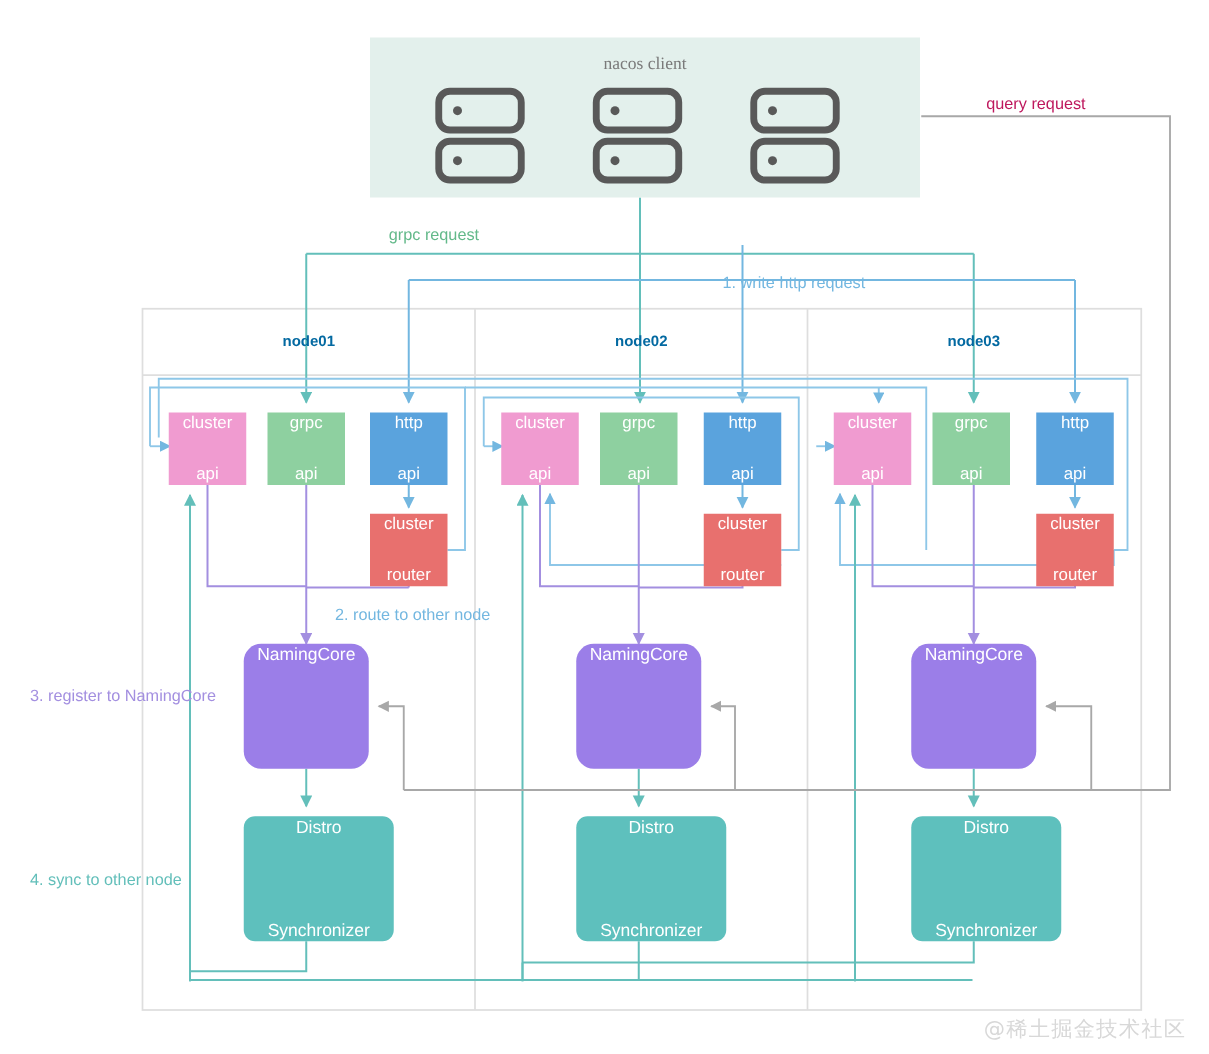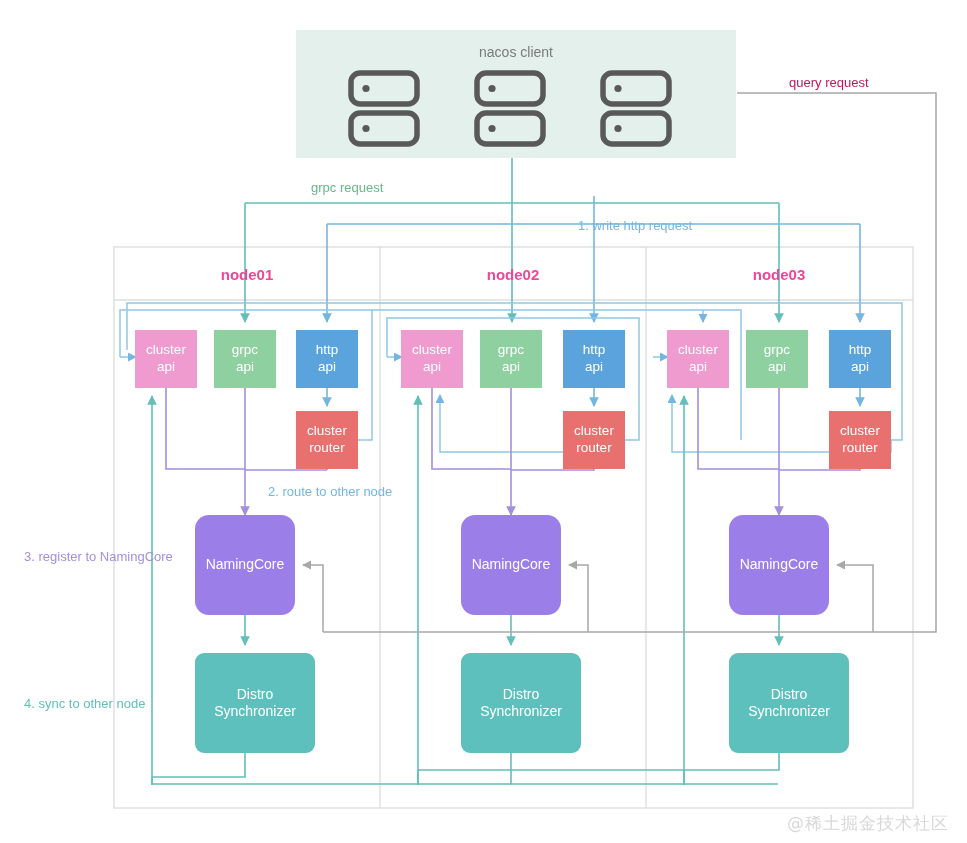--- a/index.html
+++ b/index.html
@@ -2,29 +2,29 @@
 <html><head>
 <meta charset="utf-8">
 <style>
   html,body{margin:0;padding:0;background:#ffffff;}
   body{width:967px;height:843px;overflow:hidden;
        font-family:"Liberation Sans","DejaVu Sans",sans-serif;}
   #stage{position:relative;width:967px;height:843px;}
   svg.layer{position:absolute;left:0;top:0;width:967px;height:843px;}
 
   .boxtext{position:absolute;display:flex;flex-direction:column;
-           align-items:center;justify-content:center;
+           align-items:center;justify-content:space-between;
            color:#ffffff;text-align:center;line-height:1.25;
            pointer-events:none;}
   .api-box{width:62px;height:58px;font-size:13.5px;}
   .router-box{width:62px;height:58px;font-size:13.5px;}
   .core-box{width:100px;height:100px;font-size:14px;border-radius:14px;}
   .distro-box{width:120px;height:100px;font-size:14px;border-radius:9px;}
 
-  .node-title{position:absolute;font-size:15px;font-weight:bold;color:#ec4899;
+  .node-title{position:absolute;font-size:12px;font-weight:bold;color:#0369a1;
               text-align:center;width:180px;}
   .client-title{position:absolute;font-size:14px;color:#7a7a7a;text-align:center;width:200px;}
   .lbl{position:absolute;font-size:13px;white-space:nowrap;}
   .lbl-grpc{color:#63b98a;}
   .lbl-http{color:#73b7e0;margin-top:16px;}
   .lbl-query{color:#be185d;}
   .lbl-route{color:#73b7e0;}
   .lbl-reg{color:#a38fe0;}
   .lbl-sync{color:#63bfba;}
   .watermark{position:absolute;right:18px;bottom:8px;font-size:17px;color:#d8d8d8;
@@ -147,21 +147,21 @@
 
     <g fill="none" stroke="#a8a8a8" stroke-width="1.5">
       <path d="M737,93 L936,93 L936,632 L323,632"></path>
       <path d="M323,632 L323,565 L303,565" marker-end="url(#ah-gray)"></path>
       <path d="M588,632 L588,565 L569,565" marker-end="url(#ah-gray)"></path>
       <path d="M873,632 L873,565 L837,565" marker-end="url(#ah-gray)"></path>
     </g>
   </svg>
 
   <div style="position:absolute;left:296px;top:30px;width:440px;height:128px;background:#e3f0ec;"></div>
-  <div class="client-title" style="left:416px;top:44px;">nacos client</div>
+  <div class="client-title" style="left:416px;top:44px;font-family:Liberation Serif, serif;">nacos client</div>
 
   <svg class="layer" viewBox="0 0 967 843">
     <g fill="none" stroke="#595959" stroke-width="5.5">
       <rect x="351" y="73" width="66" height="31" rx="9"></rect>
       <rect x="351" y="113" width="66" height="31" rx="9"></rect>
       <rect x="477" y="73" width="66" height="31" rx="9"></rect>
       <rect x="477" y="113" width="66" height="31" rx="9"></rect>
       <rect x="603" y="73" width="66" height="31" rx="9"></rect>
       <rect x="603" y="113" width="66" height="31" rx="9"></rect>
     </g>

